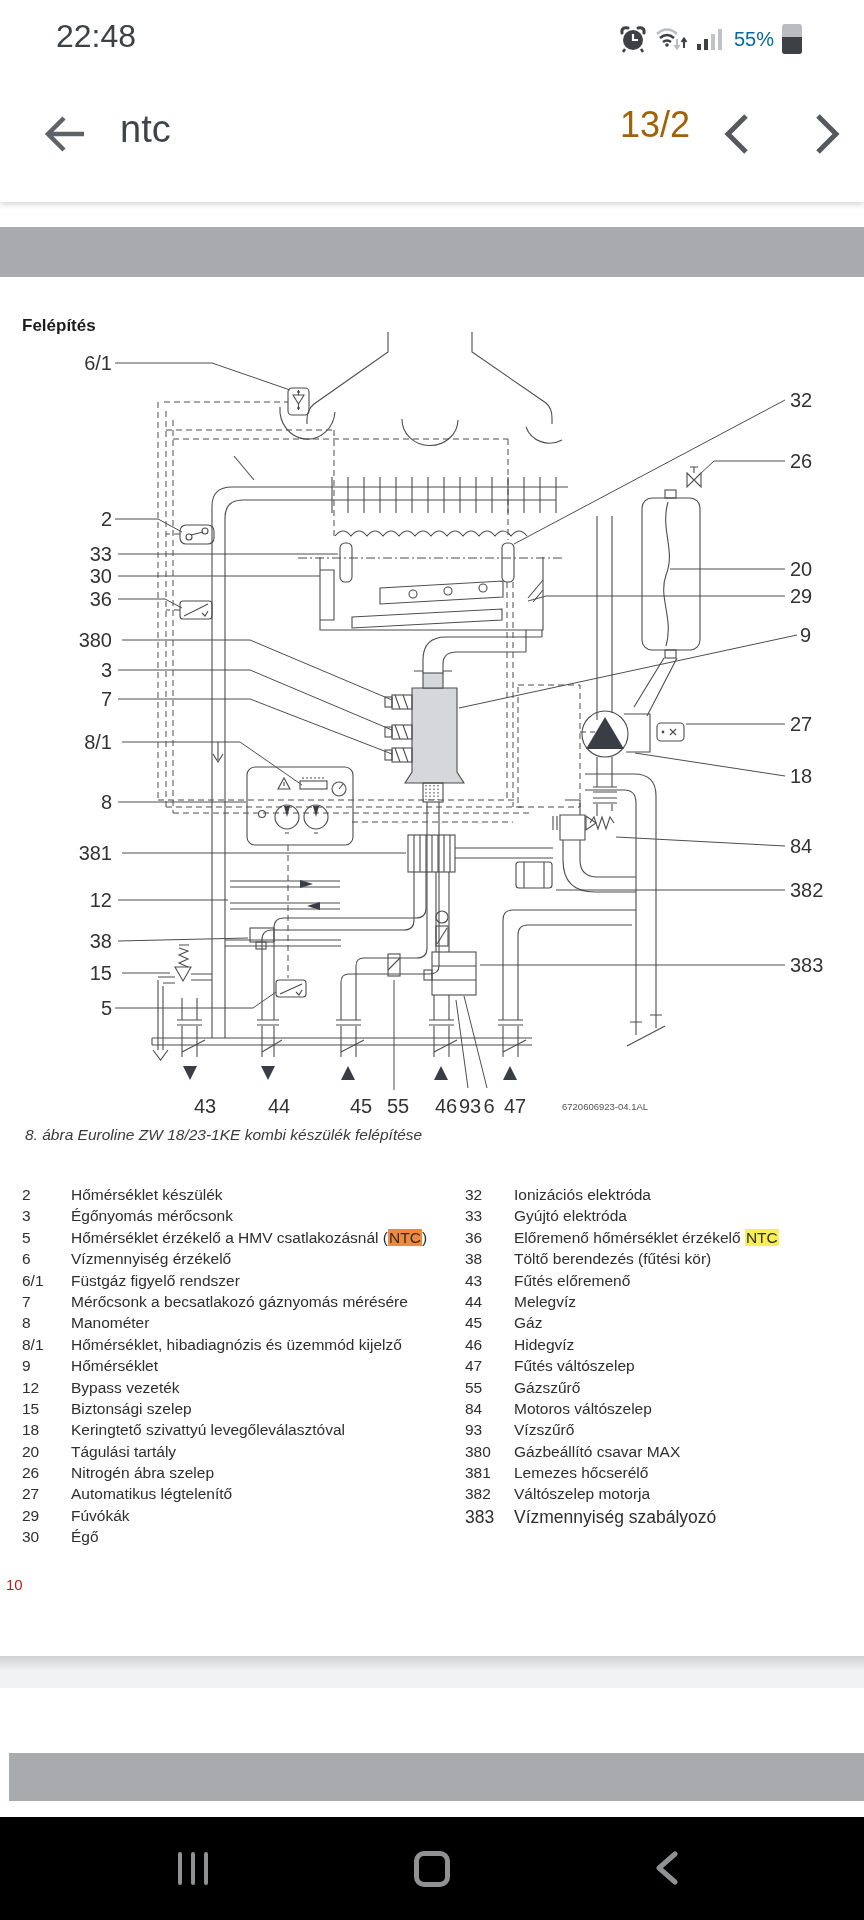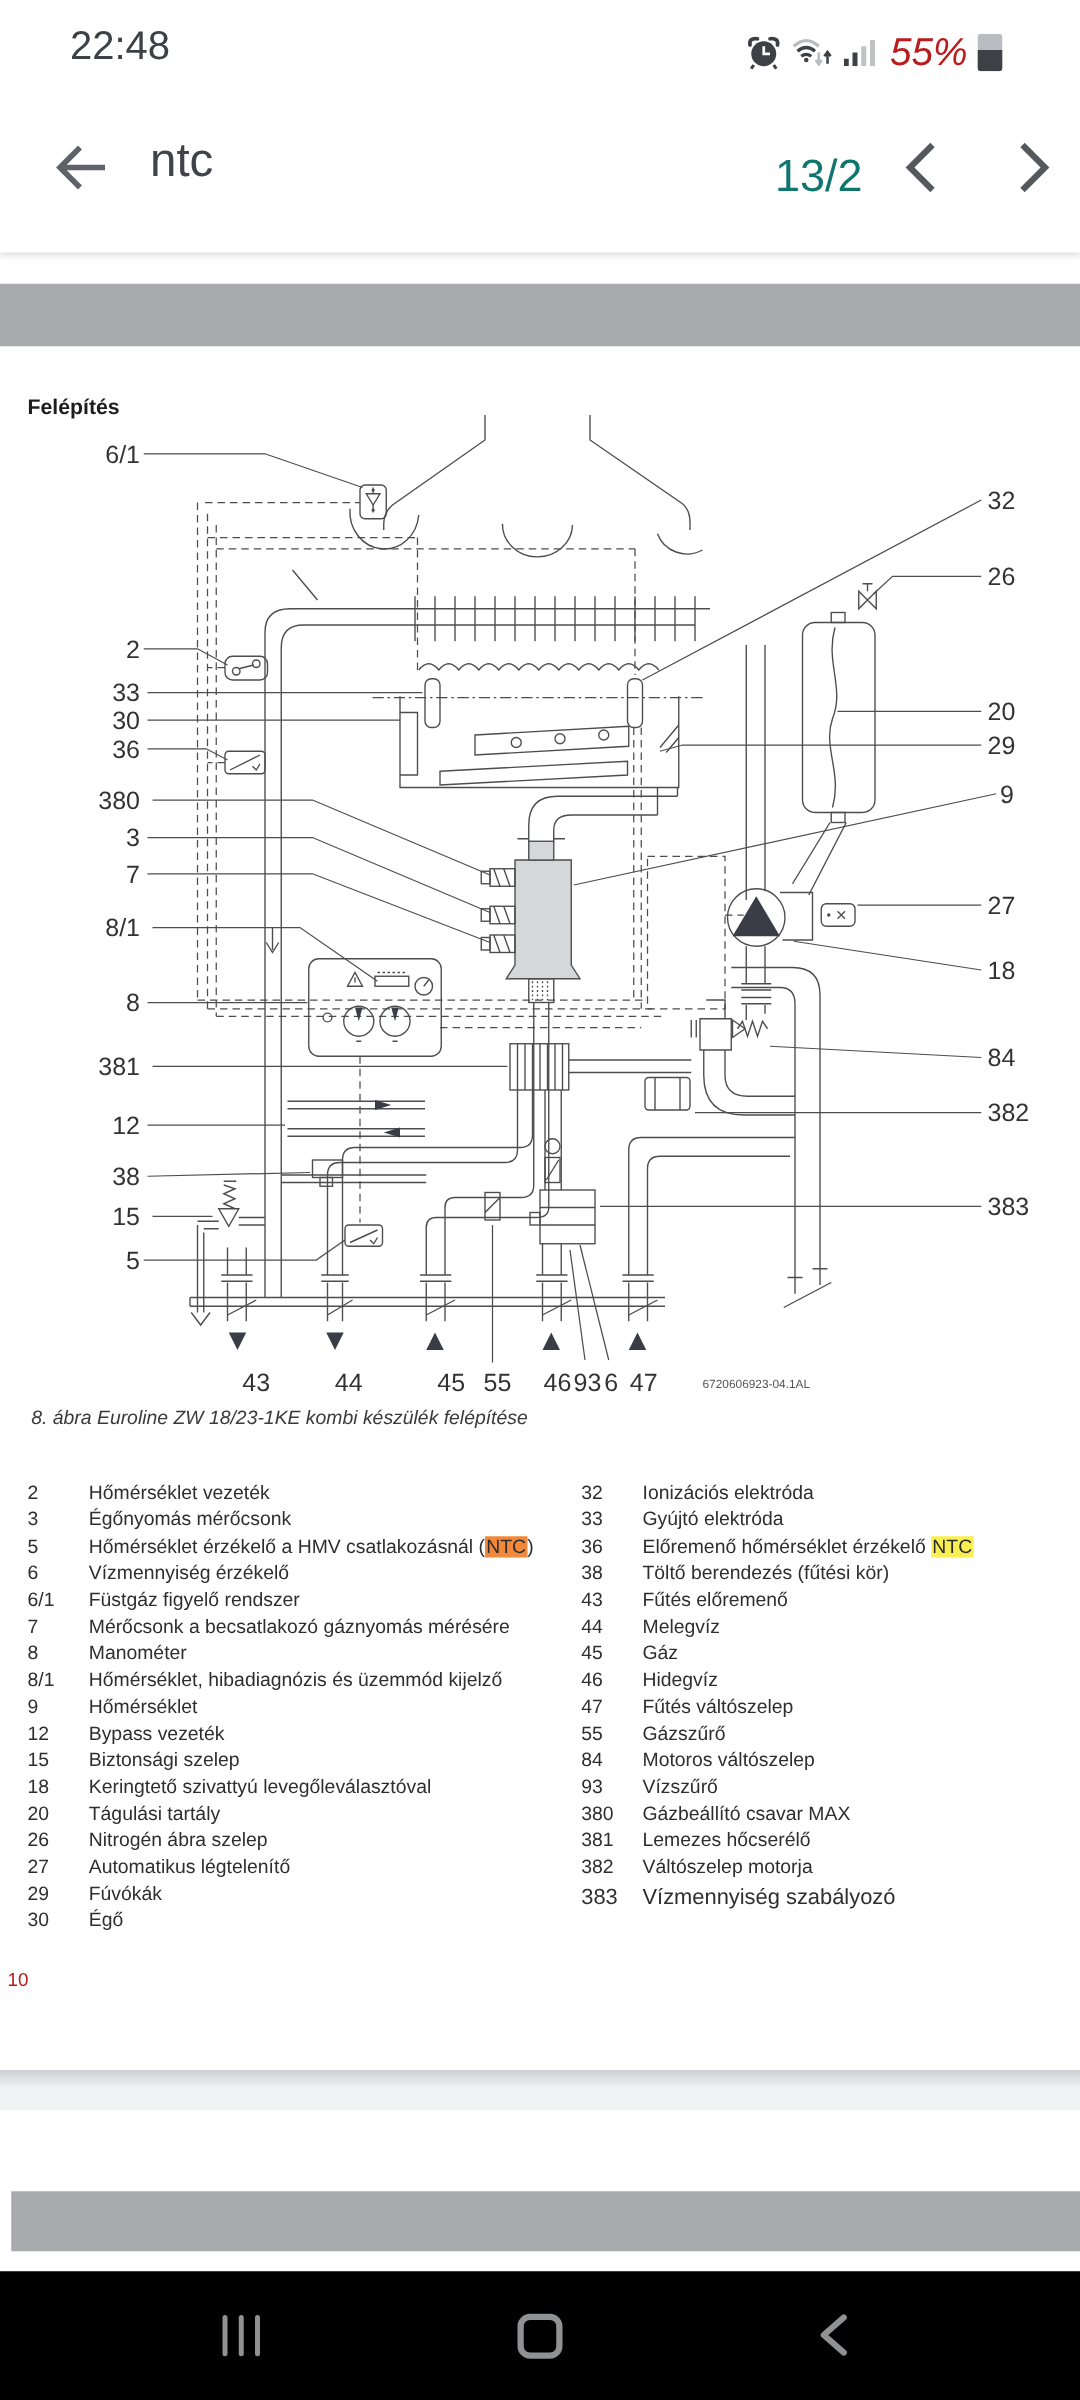--- a/index.html
+++ b/index.html
@@ -3,24 +3,24 @@
 <meta charset="utf-8">
 <style>
   html,body{margin:0;padding:0;background:#fff;}
   #screen{position:relative;width:864px;height:1920px;overflow:hidden;background:#fff;
           font-family:"Liberation Sans",sans-serif;color:#2e2e2e;}
   
   .appheader{position:absolute;left:0;top:0;width:864px;height:202px;background:#fff;
              box-shadow:0 2px 6px rgba(0,0,0,0.18);z-index:6;}
   .time{position:absolute;left:56px;top:18px;font-size:32px;color:#3d4045;}
   .sicons{position:absolute;right:62px;top:24px;display:flex;align-items:center;gap:8px;}
-  .pct{font-size:31px;color:#b91c1c;margin-left:2px;font-style:italic;}
+  .pct{font-size:20px;color:#0369a1;margin-left:2px;}
   .backbtn{position:absolute;left:42px;top:112px;width:44px;height:44px;}
   .query{position:absolute;left:120px;top:108px;font-size:38px;color:#3f434a;}
-  .counter{position:absolute;left:620px;top:120px;font-size:36px;color:#0f766e;}
+  .counter{position:absolute;left:620px;top:104px;font-size:36px;color:#a16207;}
   .chev{position:absolute;top:112px;width:30px;height:44px;}
   .chevL{left:722px}.chevR{left:812px}
   
   .page1{position:absolute;left:0;top:202px;width:864px;height:1454px;background:#fff;z-index:1;}
   .grayband{position:absolute;left:0;top:25px;width:864px;height:50px;background:#a8aaad;}
   .heading{position:absolute;left:22px;top:114px;font-size:17px;font-weight:bold;color:#1d1d1d;}
   .diagram{position:absolute;left:0;top:78px;}
   .caption{position:absolute;left:25px;top:924px;font-size:15.5px;font-style:italic;color:#3a3a3a;}
   .legend{position:absolute;top:984px;font-size:15.5px;color:#2e2e2e;}
   .legL{left:22px;width:430px;}
@@ -389,21 +389,21 @@
         <text class="lbl" x="515" y="833" text-anchor="middle">47</text>
         <text class="code" x="562" y="830">6720606923-04.1AL</text>
       </g>
     </svg>
 
     <div class="caption">8. ábra Euroline ZW 18/23-1KE kombi készülék felépítése</div>
 
     <div class="legend legL" id="legend-left">
         <div class="lrow">
           <span class="lnum">2</span>
-          <span class="ltext">Hőmérséklet vezeték</span>
+          <span class="ltext">Hőmérséklet készülék</span>
         </div>
         <div class="lrow">
           <span class="lnum">3</span>
           <span class="ltext">Égőnyomás mérőcsonk</span>
         </div>
         <div class="lrow">
           <span class="lnum">5</span>
           <span class="ltext">Hőmérséklet érzékelő a HMV csatlakozásnál (<span class="hl active">NTC</span>)</span>
         </div>
         <div class="lrow">

